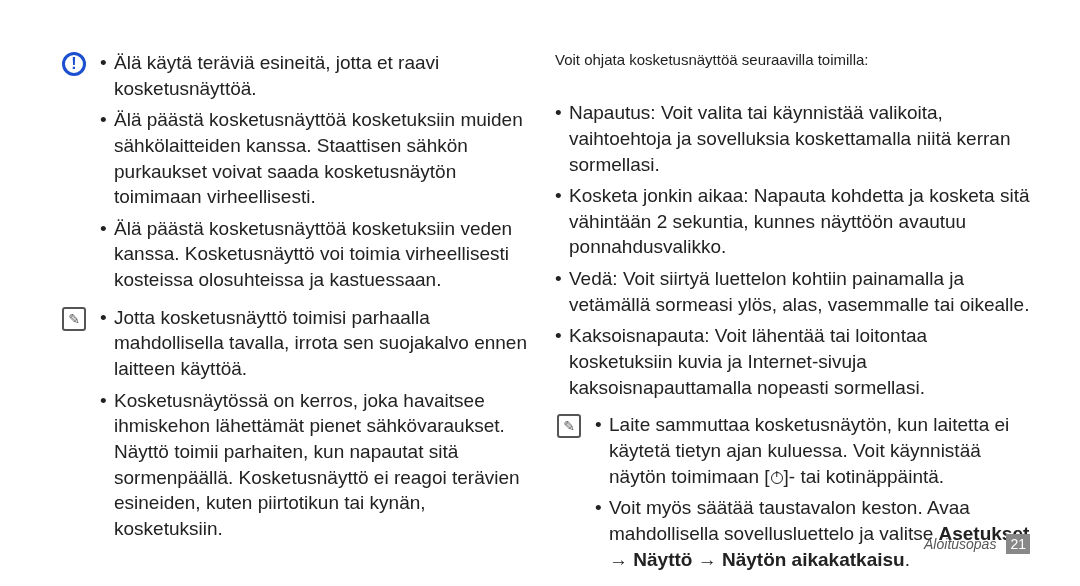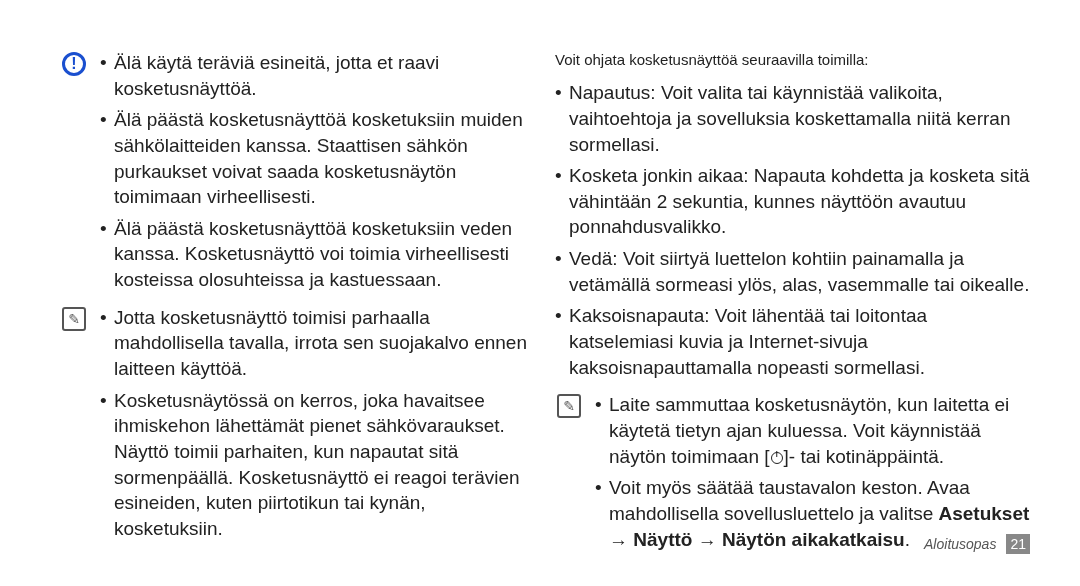--- a/index.html
+++ b/index.html
@@ -50,21 +50,21 @@
   }
   .bullets li::before {
     content: "•";
     position: absolute;
     left: 0;
     top: 0;
   }
   .intro-line {
     font-size: 15px;
     line-height: 1.35;
-    margin-bottom: 4px;
+    margin-bottom: 24px;
   }
   .bold { font-weight: bold; }
   .footer {
     position: absolute;
     bottom: 32px;
     right: 50px;
     display: flex;
     align-items: center;
     gap: 10px;
     font-size: 14px;
@@ -162,21 +162,21 @@
   </div>
 
   <div class="column">
 
     <div class="intro-line">Voit ohjata kosketusnäyttöä seuraavilla toimilla:</div>
 
     <ul class="bullets">
       <li>Napautus: Voit valita tai käynnistää valikoita, vaihtoehtoja ja sovelluksia koskettamalla niitä kerran sormellasi.</li>
       <li>Kosketa jonkin aikaa: Napauta kohdetta ja kosketa sitä vähintään 2 sekuntia, kunnes näyttöön avautuu ponnahdusvalikko.</li>
       <li>Vedä: Voit siirtyä luettelon kohtiin painamalla ja vetämällä sormeasi ylös, alas, vasemmalle tai oikealle.</li>
-      <li>Kaksoisnapauta: Voit lähentää tai loitontaa katselemiasi kuvia ja Internet-sivuja kaksoisnapauttamalla nopeasti sormellasi.</li>
+      <li>Kaksoisnapauta: Voit lähentää tai loitontaa kosketuksiin kuvia ja Internet-sivuja kaksoisnapauttamalla nopeasti sormellasi.</li>
     </ul>
 
     <div class="section">
       <div class="icon-col">
         <div class="note-icon"></div>
       </div>
       <div class="content-col">
         <ul class="bullets">
           <li>
             <span>Laite sammuttaa kosketusnäytön, kun laitetta ei käytetä tietyn ajan kuluessa. Voit käynnistää näytön toimimaan [</span><span class="power-sym"></span><span>]- tai kotinäppäintä.</span>

